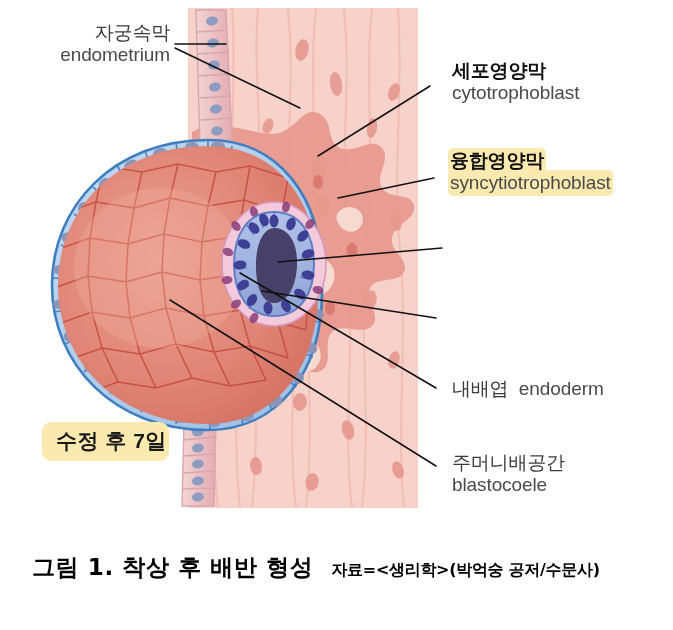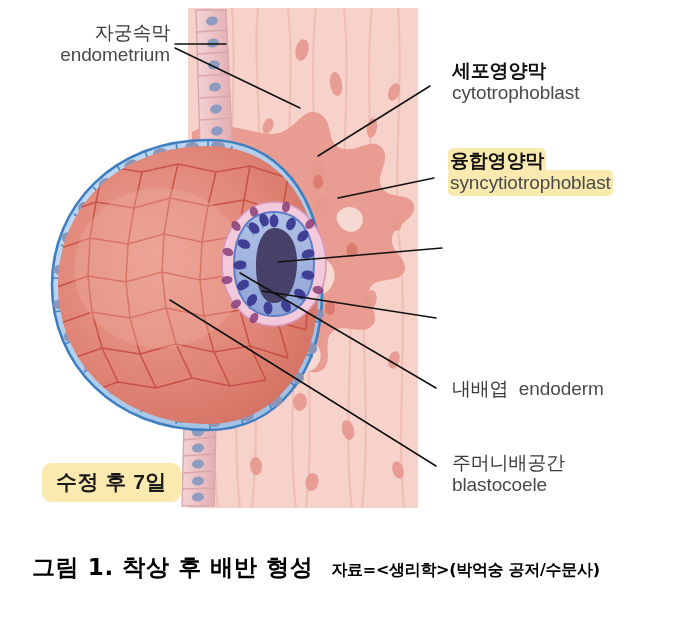--- a/index.html
+++ b/index.html
@@ -77,26 +77,25 @@
     width: fit-content;
   }
 
   
   #day-badge {
     position: absolute;
     left: 42px;
     top: 422px;
     background: #fbeab0;
     border-radius: 9px;
-    padding: 5px 14px 6px 14px;
+    padding: 5px 2px 6px 14px;
     font-size: 21px;
     font-weight: bold;
     color: #1a1a1a;
     letter-spacing: 0.5px;
-    margin-top: 41px;
   }
 
   
   #caption {
     position: absolute;
     left: 32px;
     top: 552px;
     width: 620px;
     display: flex;
     align-items: baseline;

